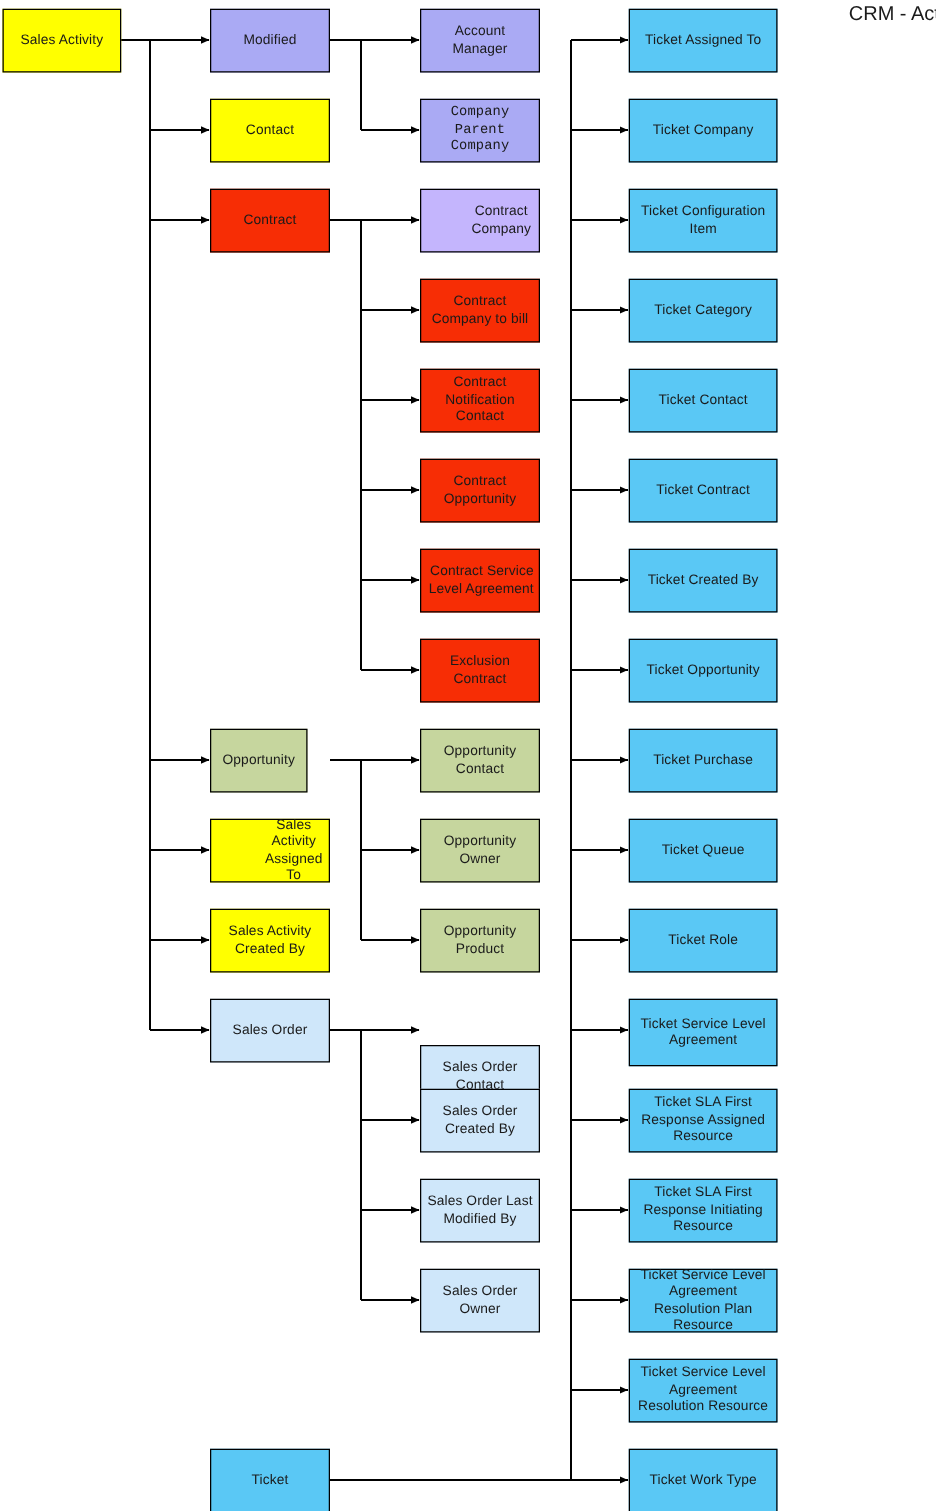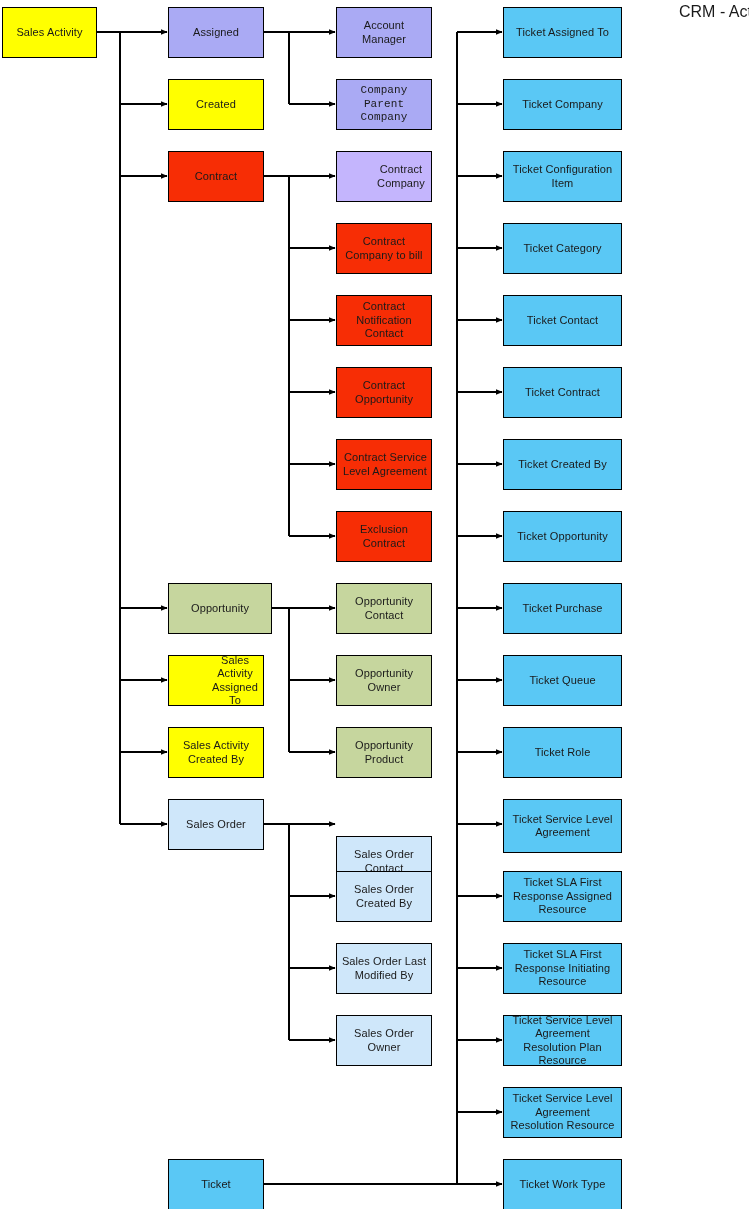--- a/index.html
+++ b/index.html
@@ -121,29 +121,29 @@
       </g>
   </svg>
 
   <div id="title" style="left: 679px; top: 3px;">CRM - Activity</div>
 
   <div id="node-layer">
       <div class="node" style="left: 2px; top: 7px; width: 95px; height: 51px; background: rgb(255, 255, 0);">
         <span class="node-label">Sales Activity</span>
       </div>
       <div class="node" style="left: 168px; top: 7px; width: 96px; height: 51px; background: rgb(170, 170, 244);">
-        <span class="node-label">Assigned</span>
+        <span class="node-label">Modified</span>
       </div>
       <div class="node" style="left: 168px; top: 79px; width: 96px; height: 51px; background: rgb(255, 255, 0);">
-        <span class="node-label">Created</span>
+        <span class="node-label">Contact</span>
       </div>
       <div class="node" style="left: 168px; top: 151px; width: 96px; height: 51px; background: rgb(247, 45, 5);">
         <span class="node-label">Contract</span>
       </div>
-      <div class="node" style="left: 168px; top: 583px; width: 104px; height: 51px; background: rgb(198, 214, 158);">
+      <div class="node" style="left: 168px; top: 583px; width: 78px; height: 51px; background: rgb(198, 214, 158);">
         <span class="node-label">Opportunity</span>
       </div>
       <div class="node" style="left: 168px; top: 655px; width: 96px; height: 51px; background: rgb(255, 255, 0); padding-left: 42px;">
         <span class="node-label">Sales Activity Assigned To</span>
       </div>
       <div class="node" style="left: 168px; top: 727px; width: 96px; height: 51px; background: rgb(255, 255, 0);">
         <span class="node-label">Sales Activity Created By</span>
       </div>
       <div class="node" style="left: 168px; top: 799px; width: 96px; height: 51px; background: rgb(207, 231, 250);">
         <span class="node-label">Sales Order</span>

